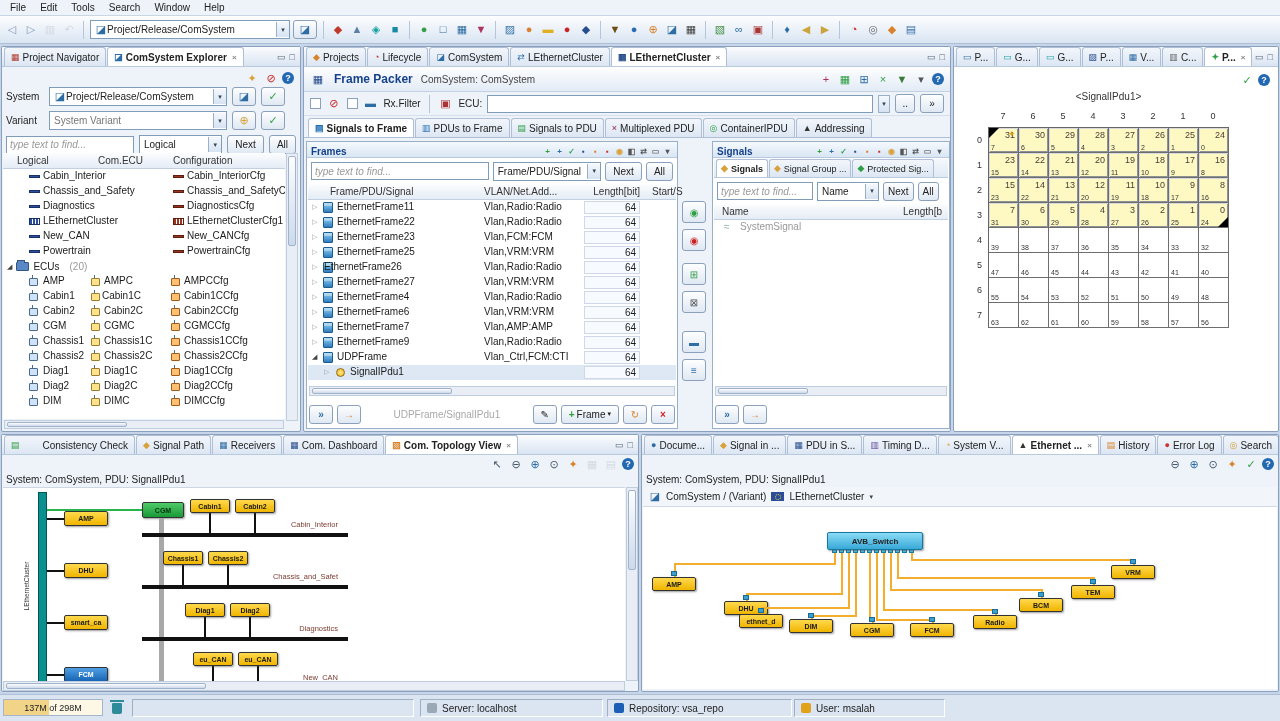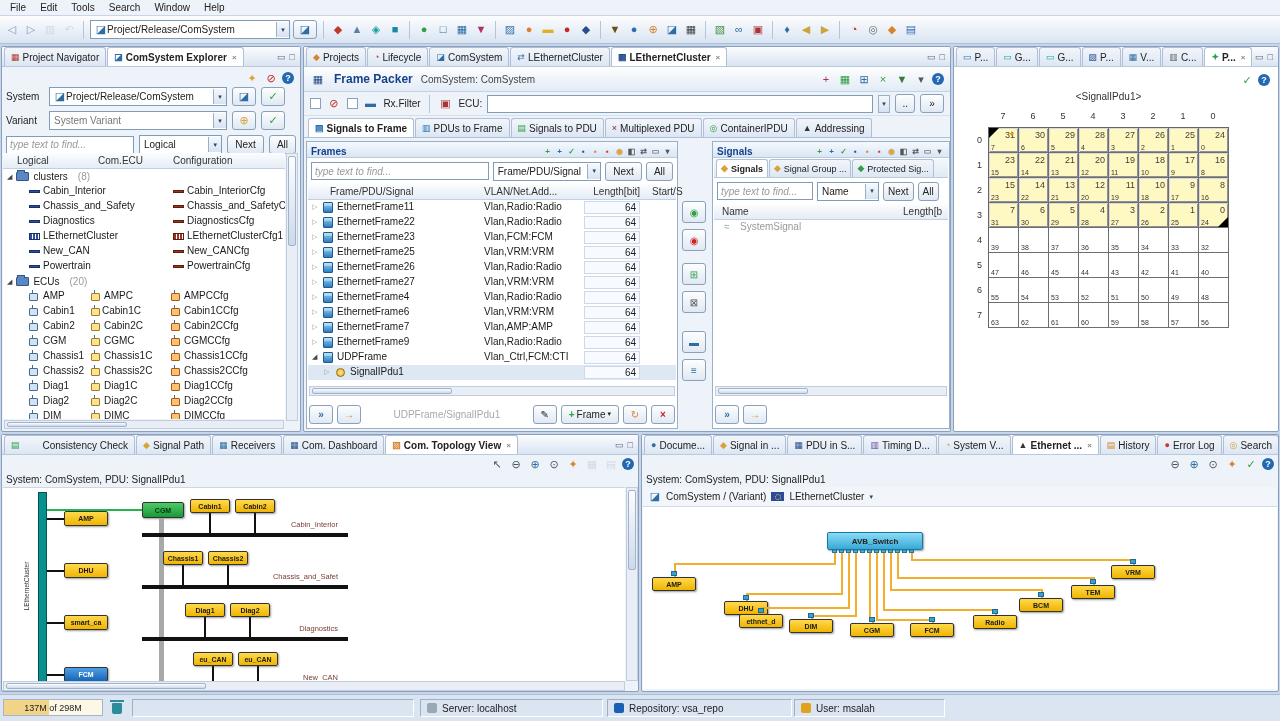--- a/index.html
+++ b/index.html
@@ -250,26 +250,20 @@
     </span>
     <span class="btn">Next</span>
     <span class="btn">All</span>
   </div>
   <div id="left-thead">
     <span style="left:14px">Logical</span>
     <span style="left:95px">Com.ECU</span>
     <span style="left:170px">Configuration</span>
   </div>
   <div id="tree">
-      <div class="trow group">
-        <div class="twisty">◢</div>
-        <div class="folder"></div>
-        <div>clusters</div>
-        <div class="gcount">(8)</div>
-      </div>
       <div class="trow">
         <div class="baric" style="left: 26px;"></div>
         <div class="cell" style="left: 40px;">Cabin_Interior</div>
         <div class="baric cfg" style="left: 170px;"></div>
         <div class="cell" style="left: 184px;">Cabin_InteriorCfg</div>
       </div>
       <div class="trow">
         <div class="baric" style="left: 26px;"></div>
         <div class="cell" style="left: 40px;">Chassis_and_Safety</div>
         <div class="baric cfg" style="left: 170px;"></div>
@@ -526,21 +520,21 @@
         <div class="trow frow">
           <div class="twisty" style="left: 4px; color: rgb(153, 153, 153);">▷</div>
           <div class="fic" style="left: 15px;"></div>
           <div class="cell" style="left: 29px; text-align: center;">EthernetFrame25</div>
           <div class="cell" style="left: 176px;">Vlan,VRM:VRM</div>
           <div class="lenbox">64</div>
         </div>
         <div class="trow frow">
           <div class="twisty" style="left: 4px; color: rgb(153, 153, 153);">▷</div>
           <div class="fic" style="left: 15px;"></div>
-          <div class="cell" style="left: 29px;">EthernetFrame26</div>
+          <div class="cell" style="left: 16px;">EthernetFrame26</div>
           <div class="cell" style="left: 176px;">Vlan,Radio:Radio</div>
           <div class="lenbox">64</div>
         </div>
         <div class="trow frow">
           <div class="twisty" style="left: 4px; color: rgb(153, 153, 153);">▷</div>
           <div class="fic" style="left: 15px;"></div>
           <div class="cell" style="left: 29px;">EthernetFrame27</div>
           <div class="cell" style="left: 176px;">Vlan,VRM:VRM</div>
           <div class="lenbox">64</div>
         </div>

